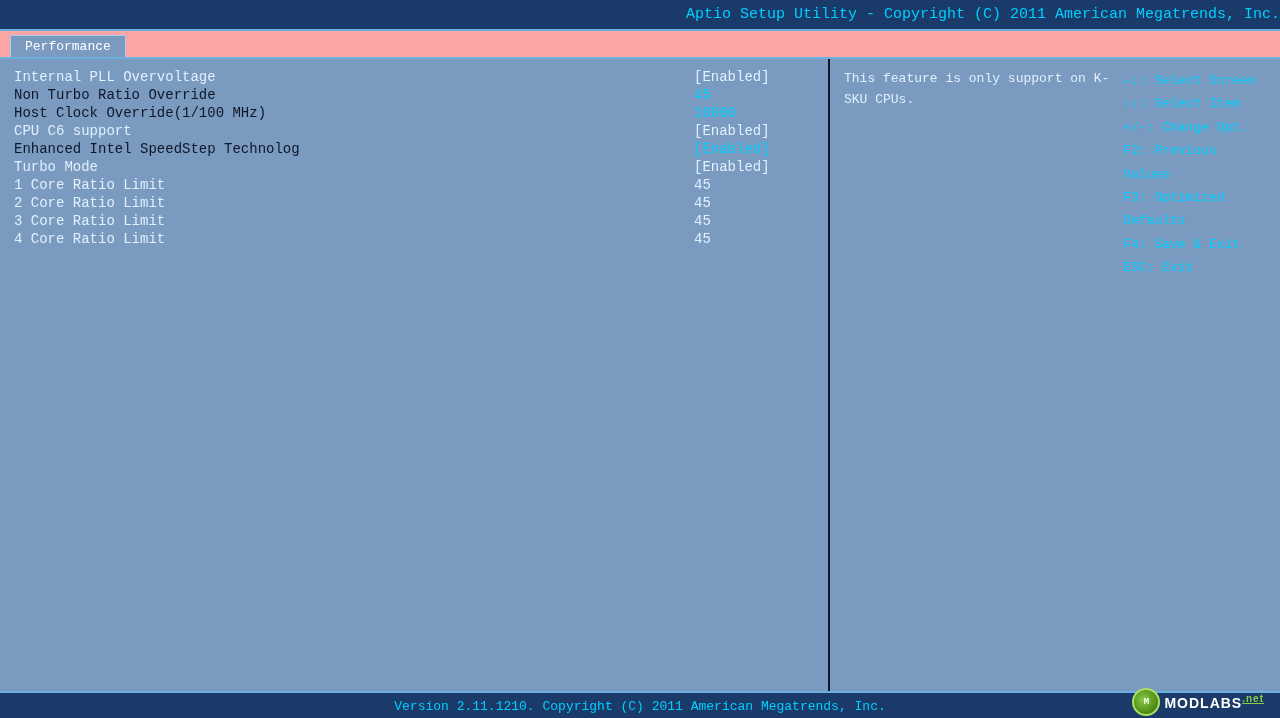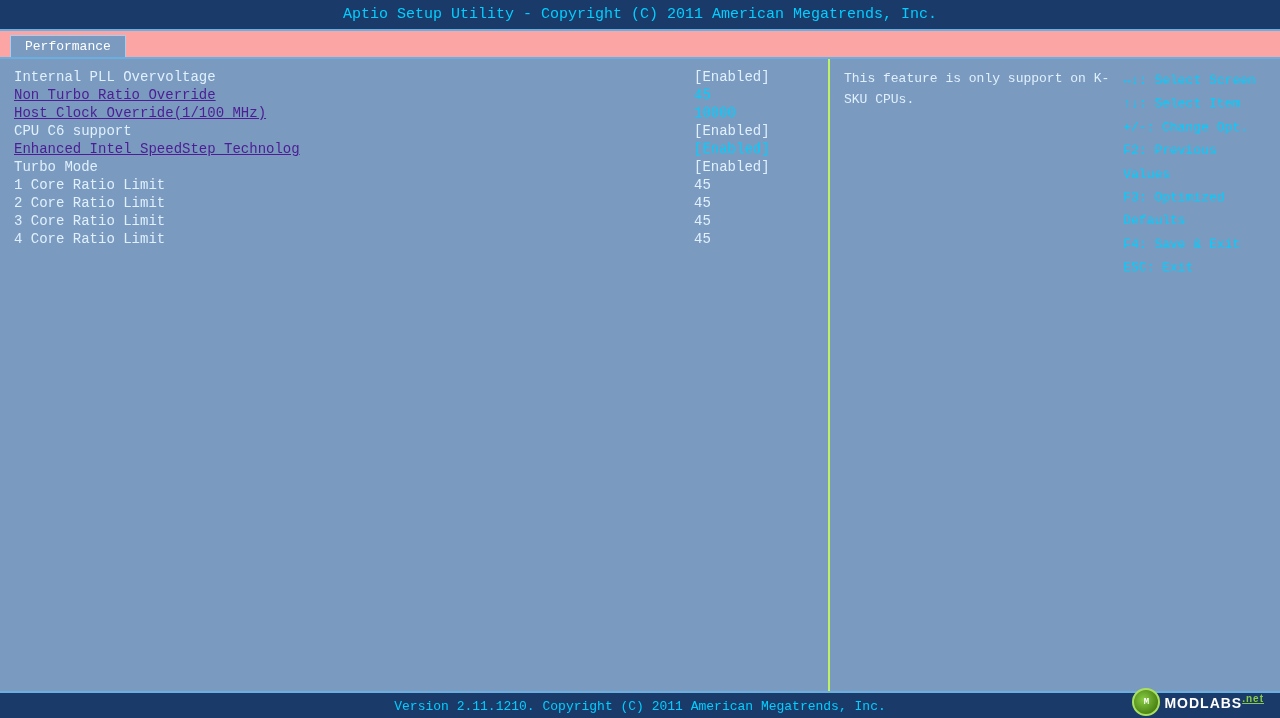--- a/index.html
+++ b/index.html
@@ -9,21 +9,21 @@
       background: #3a5a8a;
       font-family: 'Courier New', Courier, monospace;
       overflow: hidden;
       position: relative;
     }
 
     
     #header {
       background: #1a3a6a;
       color: #00cfff;
-      text-align: center;
+      text-align: right;
       font-size: 15px;
       padding: 6px 0;
       border-bottom: 2px solid #6aafdf;
     }
 
     
     #tab-row {
       background: #fca5a5;
       padding: 4px 0 0 10px;
       border-bottom: 2px solid #6aafdf;
@@ -42,36 +42,35 @@
     #main {
       display: flex;
       height: calc(718px - 30px - 28px - 28px);
     }
 
     
     #left-panel {
       flex: 0 0 830px;
       background: #7a9abf;
       padding: 10px 14px;
-      border-right: 2px solid #bef264;
+      border-right: 2px solid #0f172a;
       position: relative;
     }
 
     .bios-row {
       display: flex;
       justify-content: space-between;
       margin-bottom: 2px;
       font-size: 14px;
     }
     .bios-row .label {
       color: #e0f0ff;
     }
     .bios-row .label.highlight {
-      color: #4c1d95;
-      text-decoration: underline;
+      color: #0f172a;
     }
     .bios-row .value {
       color: #e0f0ff;
       min-width: 120px;
     }
     .bios-row .value.highlight {
       color: #00cfff;
     }
 
     

